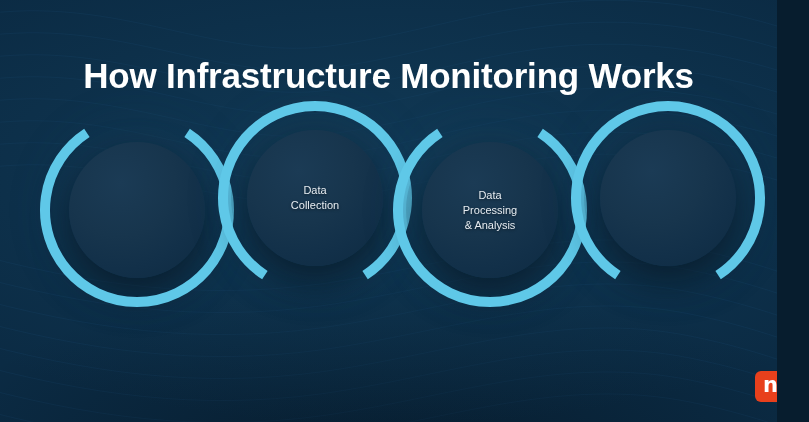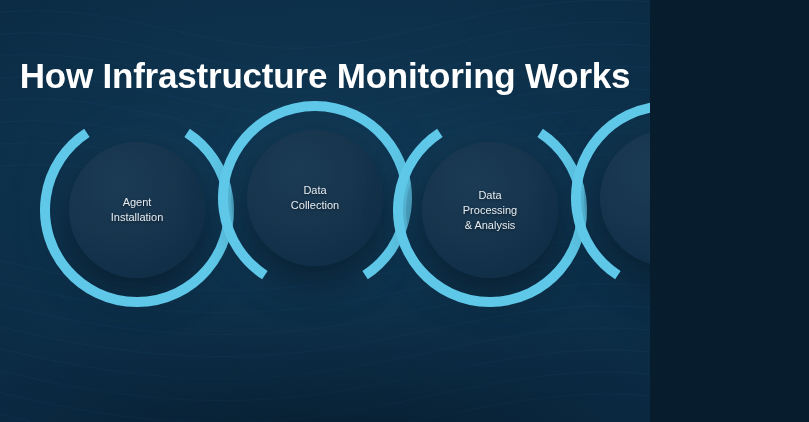--- a/index.html
+++ b/index.html
@@ -2,21 +2,21 @@
 <html><head>
 <meta charset="utf-8">
 <style>
   html, body {
     margin: 0;
     padding: 0;
     background: #071d2e;
   }
   #canvas {
     position: relative;
-    width: 650px;
+    width: 777px;
     height: 422px;
     overflow: hidden;
     background: #0b2b44;
     font-family: "Liberation Sans", sans-serif;
   }
 
   
   .bg-texture {
     position: absolute;
     inset: 0;
@@ -161,22 +161,20 @@
   <div class="bg-vignette"></div>
 
   <h1 class="title">How Infrastructure Monitoring Works</h1>
 
   <div class="stage">
       <div class="step" style="left: 137px; top: 210px; width: 204px; height: 204px;">
         <div class="disc" style="width: 136px; height: 136px;"></div>
         <svg class="arc-svg" width="204" height="204" viewBox="0 0 204 204">
           <path class="arc-path" stroke="#5fc8e8" d="M 152.11 24.84 A 92 92 0 1 1 51.89 24.84"></path>
         </svg>
-        <div class="step-label">Agent
-Installation</div>
       </div>
       <div class="step" style="left: 315px; top: 198px; width: 204px; height: 204px;">
         <div class="disc" style="width: 136px; height: 136px;"></div>
         <svg class="arc-svg" width="204" height="204" viewBox="0 0 204 204">
           <path class="arc-path" stroke="#5fc8e8" d="M 51.89 179.16 A 92 92 0 1 1 152.11 179.16"></path>
         </svg>
         <div class="step-label">Data
 Collection</div>
       </div>
       <div class="step" style="left: 490px; top: 210px; width: 204px; height: 204px;">

